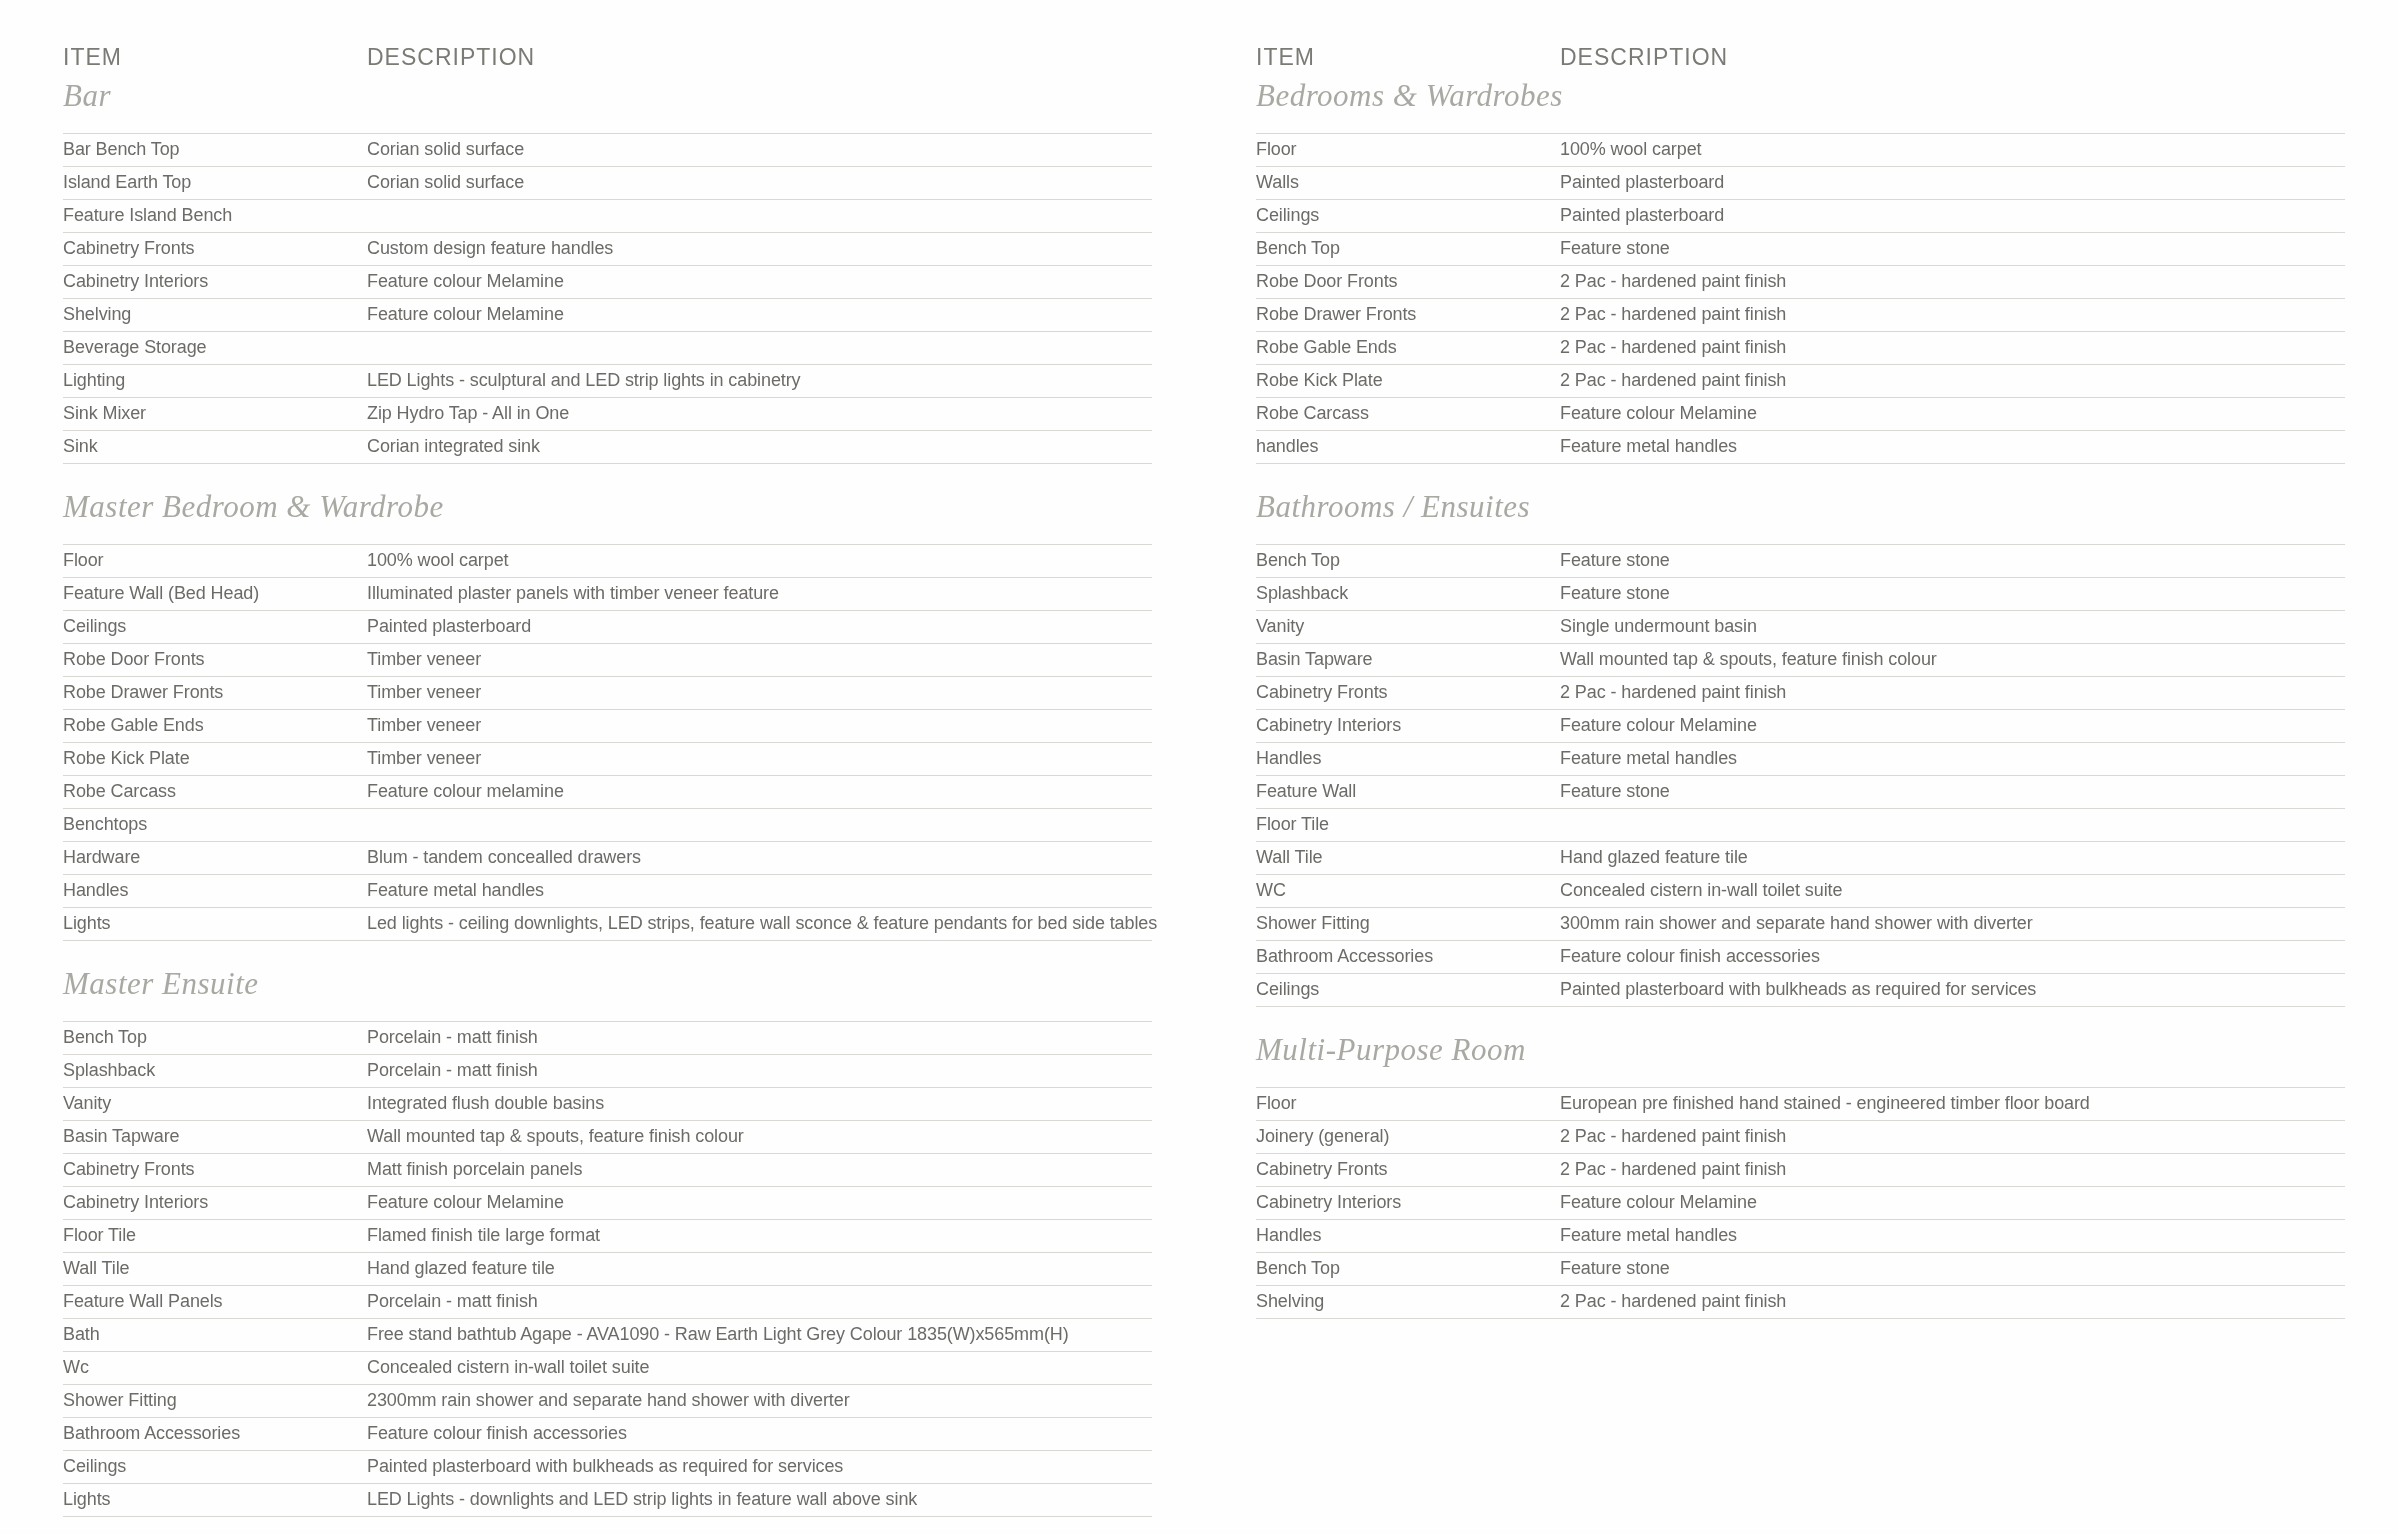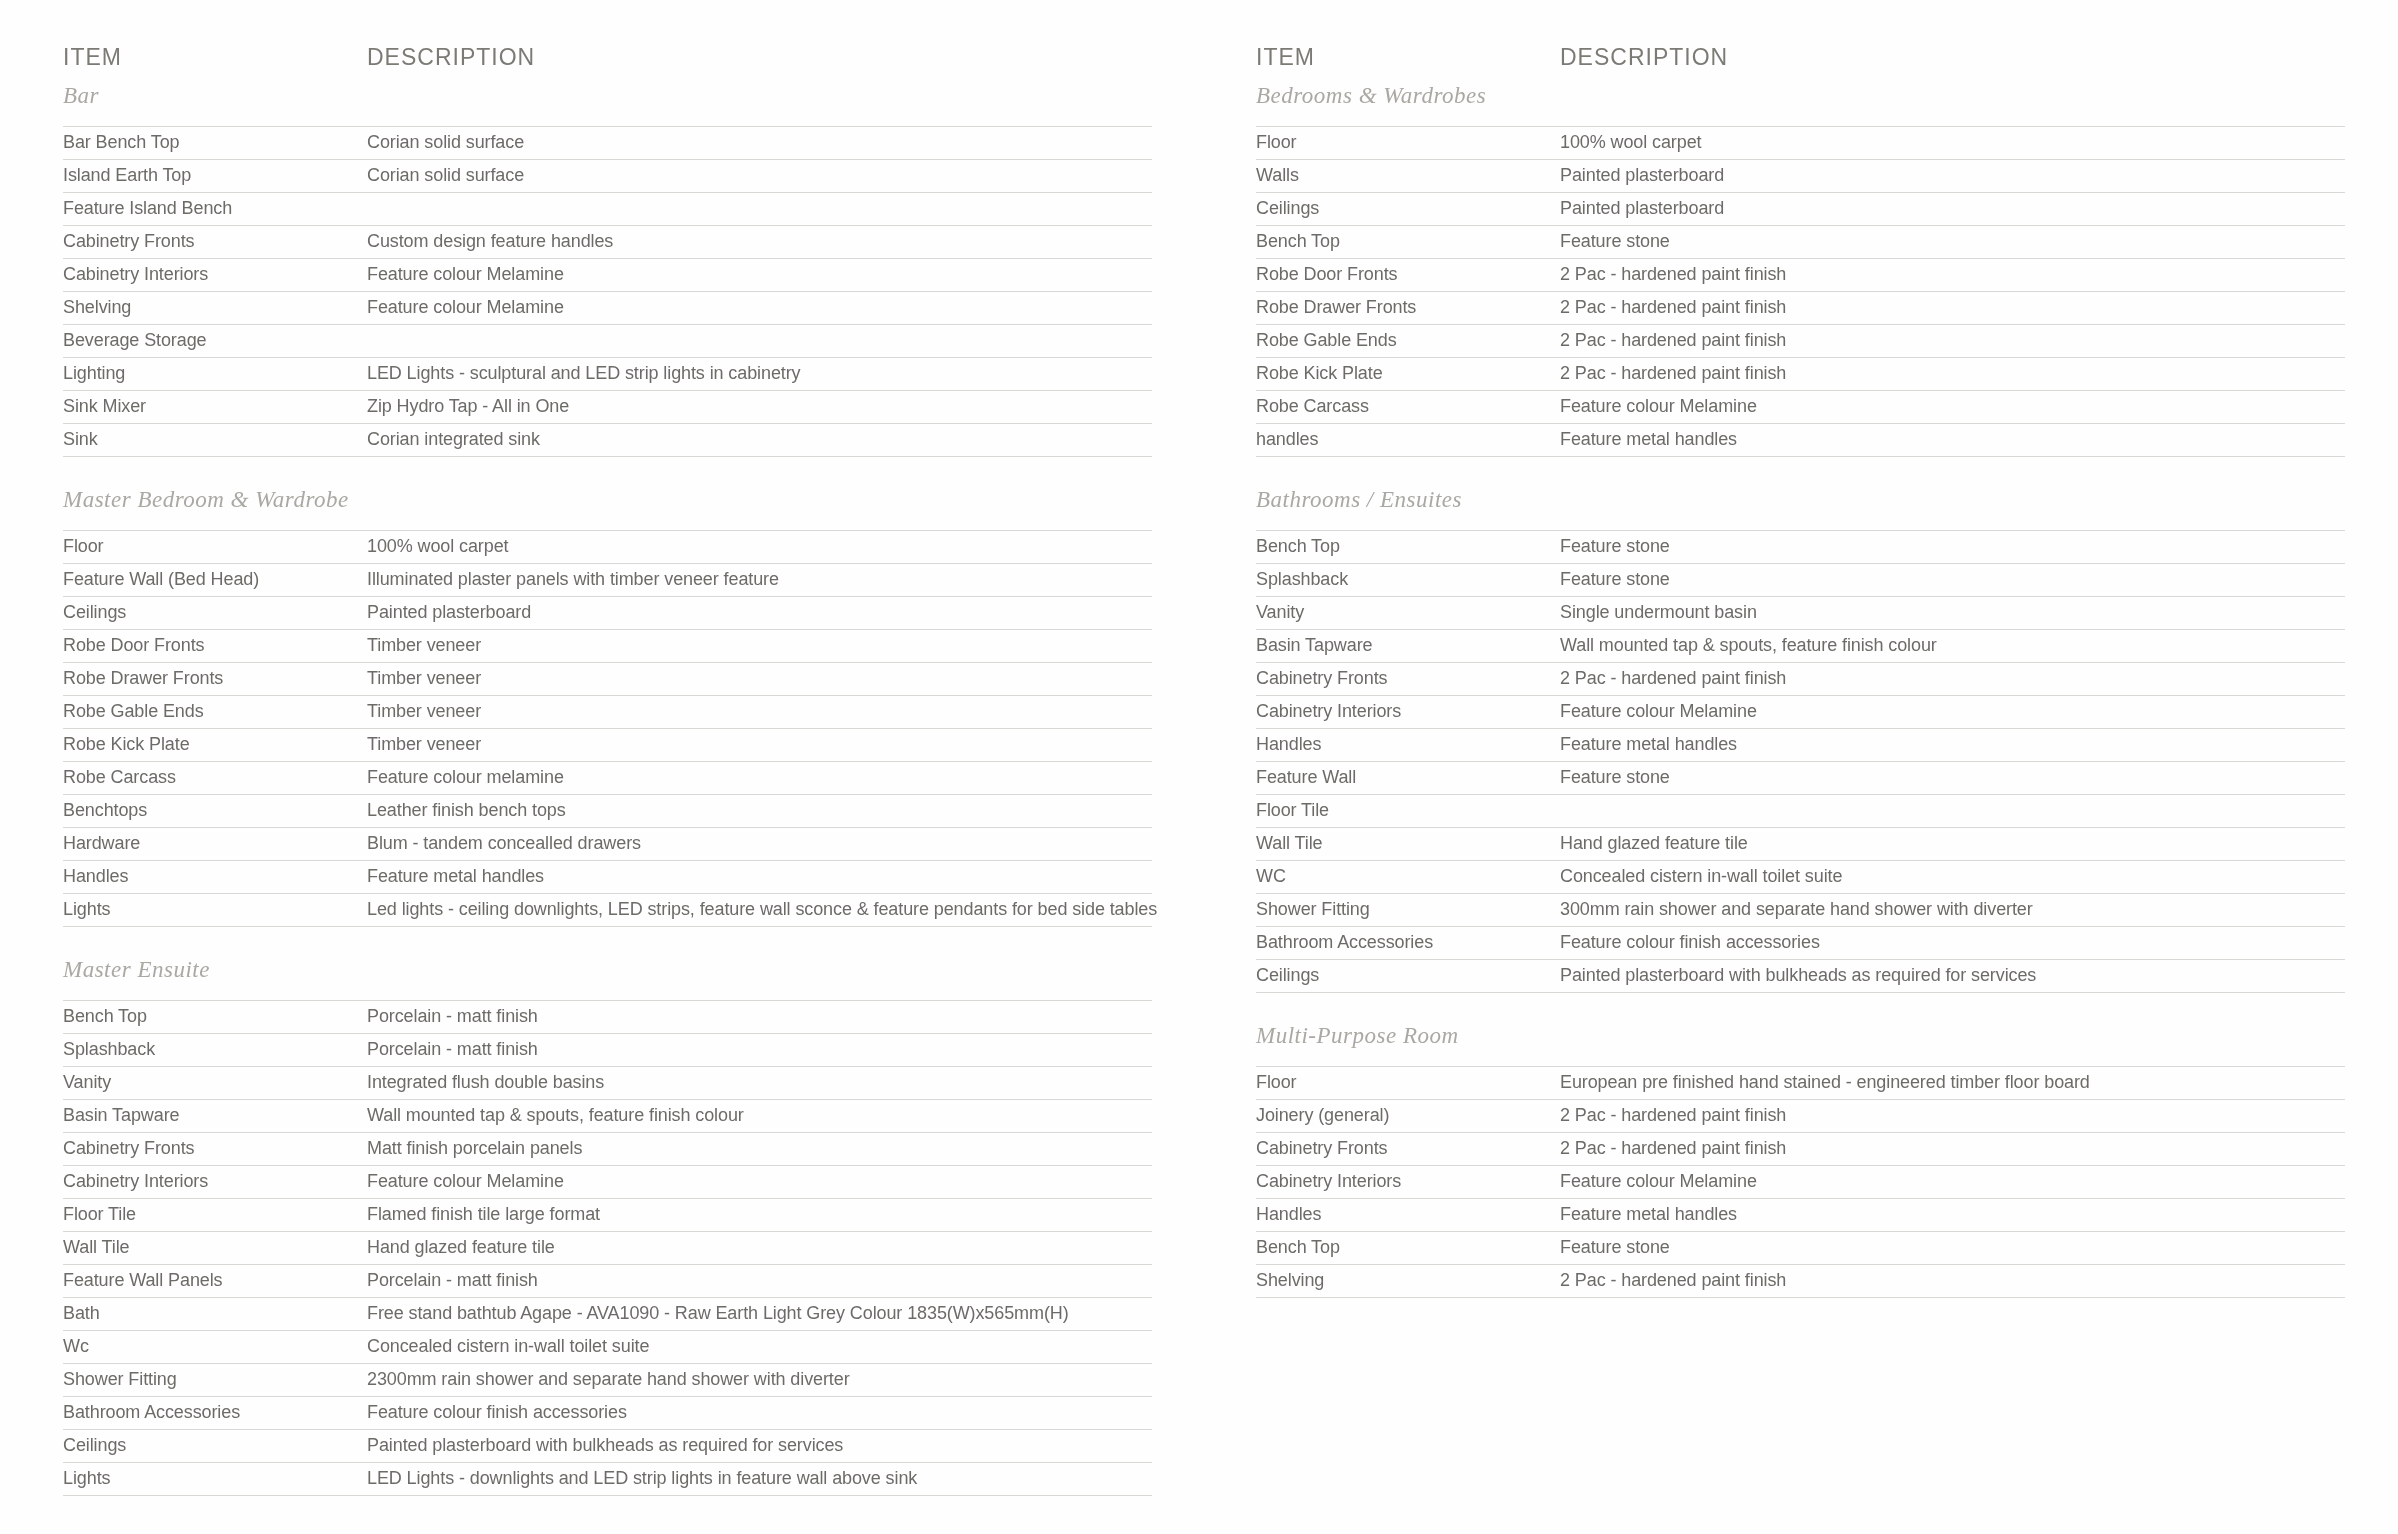--- a/index.html
+++ b/index.html
@@ -31,25 +31,25 @@
   .col-header .ih {
     width: 304px;
     flex: 0 0 304px;
   }
   .col-header .dh { flex: 1; }
   .section-title {
     margin: 28px 0 0 0;
     font-family: "Liberation Serif", "DejaVu Serif", serif;
     font-style: italic;
     font-weight: normal;
-    font-size: 23px;
+    font-size: 31px;
     line-height: 29px;
     letter-spacing: 0.5px;
     color: #a9a8a2;
-    padding-bottom: 16px;
+    padding-bottom: 23px;
     border-bottom: 0.9px solid #d9d8d4;
   }
   .sections > .section:first-child .section-title { margin-top: 16px; }
   .row {
     display: flex;
     align-items: center;
     height: 32px;
     border-bottom: 0.9px solid #d9d8d4;
     font-size: 18px;
     letter-spacing: -0.1px;
@@ -146,21 +146,20 @@
           <div class="row">
             <span class="cell item">Robe Kick Plate</span>
             <span class="cell desc">Timber veneer</span>
           </div>
           <div class="row">
             <span class="cell item">Robe Carcass</span>
             <span class="cell desc">Feature colour melamine</span>
           </div>
           <div class="row">
             <span class="cell item">Benchtops</span>
-            <span class="cell desc">Leather finish bench tops</span>
           </div>
           <div class="row">
             <span class="cell item">Hardware</span>
             <span class="cell desc">Blum - tandem concealled drawers</span>
           </div>
           <div class="row">
             <span class="cell item">Handles</span>
             <span class="cell desc">Feature metal handles</span>
           </div>
           <div class="row">

